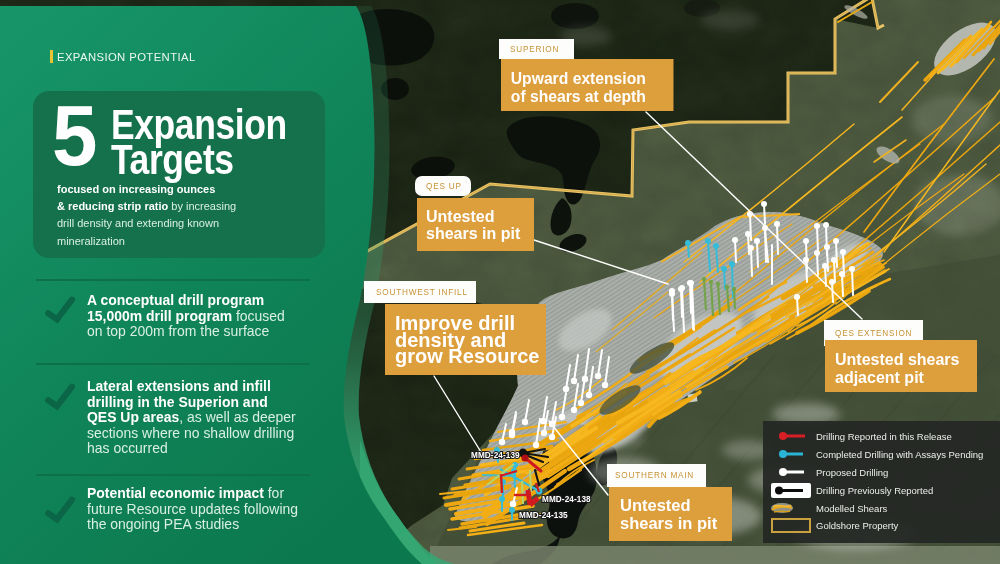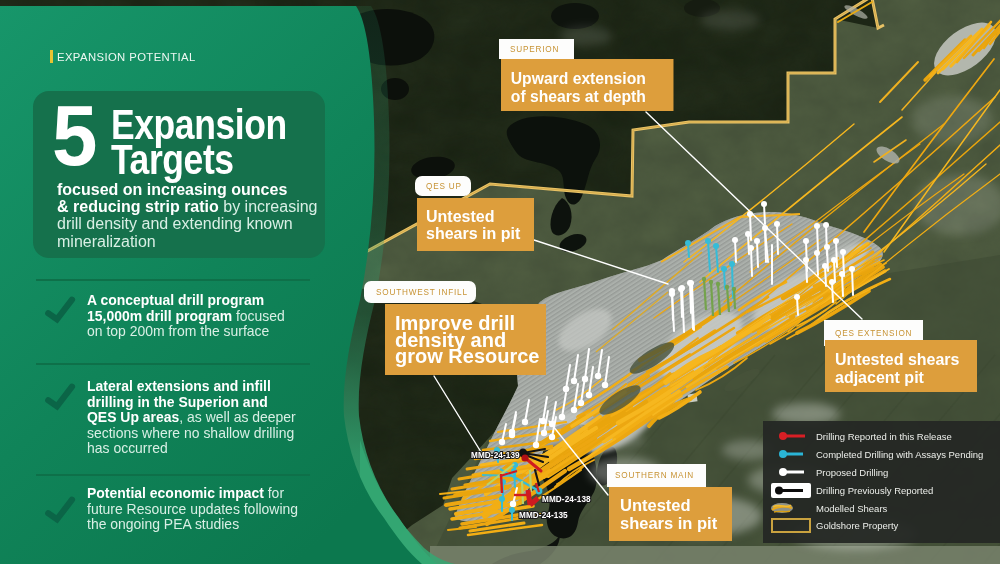--- a/index.html
+++ b/index.html
@@ -487,21 +487,21 @@
 <div class="abs" style="left:50px;top:50px;width:3px;height:13px;background:#e8c332;"></div>
 
 <div class="abs" style="left:57px;top:51px;font-size:11.3px;letter-spacing:0.4px;color:#eef8f3;font-weight:500;">EXPANSION POTENTIAL</div>
 
 <div class="abs" style="left:33px;top:91px;width:292px;height:167px;border-radius:16px;background:#15714c;"></div>
 
 <div class="abs" style="left:52px;top:92px;font-size:86px;font-weight:bold;color:#fff;line-height:1;transform:scaleX(0.95);transform-origin:0 0;">5</div>
 
 <div class="abs" style="left:111px;top:107px;font-size:43px;font-weight:bold;color:#fff;line-height:35px;transform:scaleX(0.825);transform-origin:0 0;letter-spacing:-0.5px;">Expansion<br>Targets</div>
 
-<div class="abs" style="left:57px;top:181px;width:280px;font-size:16px;line-height:17.2px;color:#d9efe5;transform:scaleX(1);transform-origin:0 0;">
+<div class="abs" style="left:57px;top:181px;width:280px;font-size:11px;line-height:17.2px;color:#d9efe5;transform:scaleX(1);transform-origin:0 0;">
 <b style="color:#fff">focused on increasing ounces<br>&amp; reducing strip ratio</b> by increasing<br>drill density and extending known<br>mineralization
 </div>
 
 <div class="abs" style="left:36px;top:279px;width:274px;height:2px;background:#0e7049;"></div>
 
 <svg class="abs" style="left:44px;top:296px" width="34" height="28">
       <path d="M4,16 L12,23 L29,5" stroke="#0b6547" stroke-width="6.2" fill="none" stroke-linecap="round" transform="rotate(-6 16 14)"></path>
     </svg>
 
 <div class="abs" style="left:87px;top:293px;width:260px;font-size:14.4px;line-height:15.6px;color:#d9efe5;transform:scaleX(0.97);transform-origin:0 0;">
@@ -529,21 +529,21 @@
 </div>
 
 <div class="callout-label" style="left:499px;top:39px;width:75px;height:20px;padding-left:11px;">SUPERION</div>
 
 <div class="callout-box" style="left:501px;top:59px;width:176px;height:52px;padding:11px 0 0 10px;font-size:16px;line-height:18px;transform:scaleX(0.98);transform-origin:0 0;">Upward extension<br>of shears at depth</div>
 
 <div class="callout-label" style="left:415px;top:176px;width:56px;height:20px;padding-left:11px;border-radius:7px;">QES UP</div>
 
 <div class="callout-box" style="left:417px;top:198px;width:117px;height:53px;padding:10px 0 0 9px;font-size:16px;line-height:17px;">Untested<br>shears in pit</div>
 
-<div class="callout-label" style="left:364px;top:281px;width:112px;height:22px;padding-left:12px;border-radius:7px;">SOUTHWEST INFILL</div>
+<div class="callout-label" style="left:364px;top:281px;width:112px;height:22px;padding-left:12px;">SOUTHWEST INFILL</div>
 
 <div class="callout-box" style="left:385px;top:304px;width:161px;height:71px;padding:11px 0 0 10px;font-size:20px;line-height:16.5px;">Improve drill<br>density and<br>grow Resource</div>
 
 <div class="callout-label" style="left:824px;top:320px;width:99px;height:26px;padding-left:11px;">QES EXTENSION</div>
 
 <div class="callout-box" style="left:825px;top:340px;width:152px;height:52px;padding:11px 0 0 10px;font-size:16px;line-height:17.5px;">Untested shears<br>adjacent pit</div>
 
 <div class="callout-label" style="left:607px;top:464px;width:99px;height:23px;padding-left:8px;">SOUTHERN MAIN</div>
 
 <div class="callout-box" style="left:609px;top:487px;width:123px;height:54px;padding:10px 0 0 11px;font-size:16.5px;line-height:17.5px;">Untested<br>shears in pit</div>

